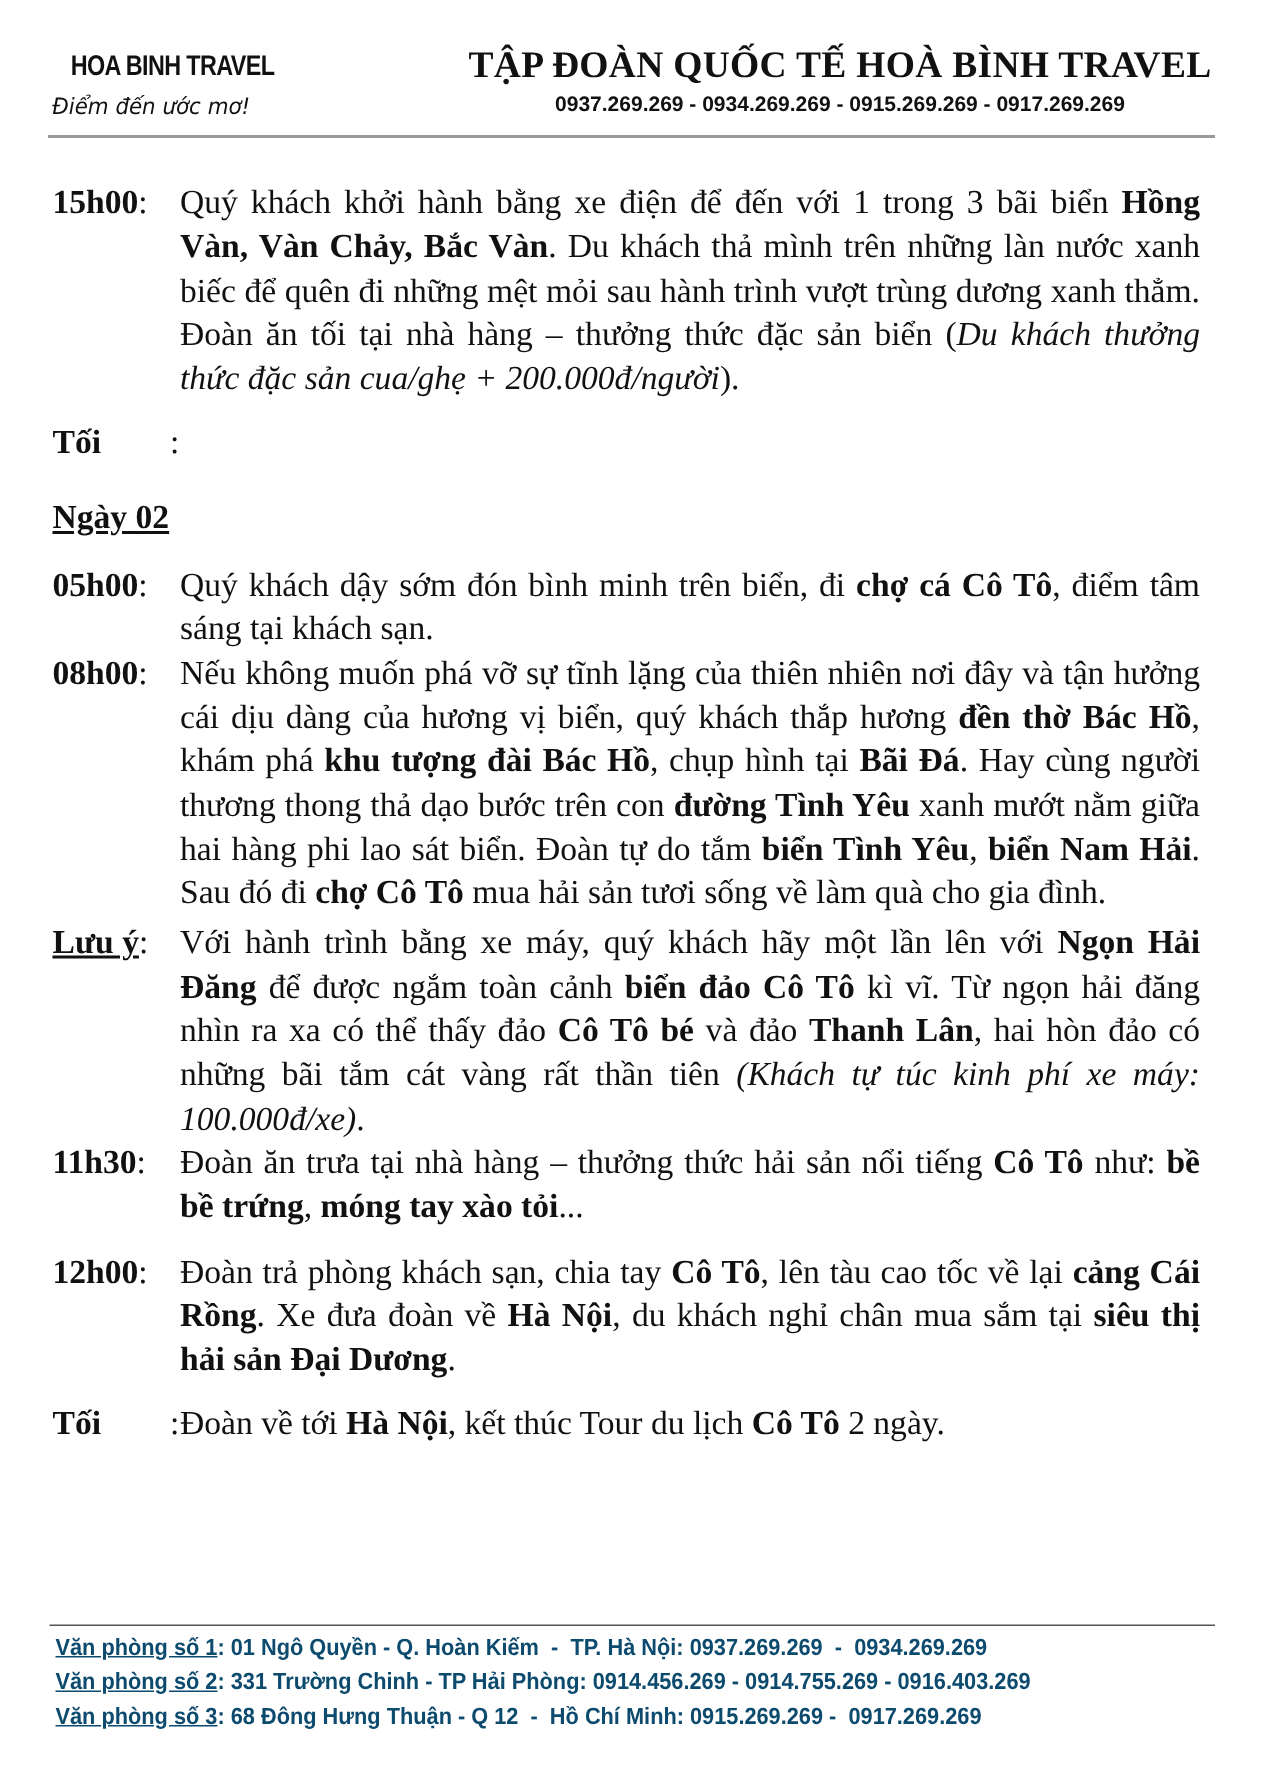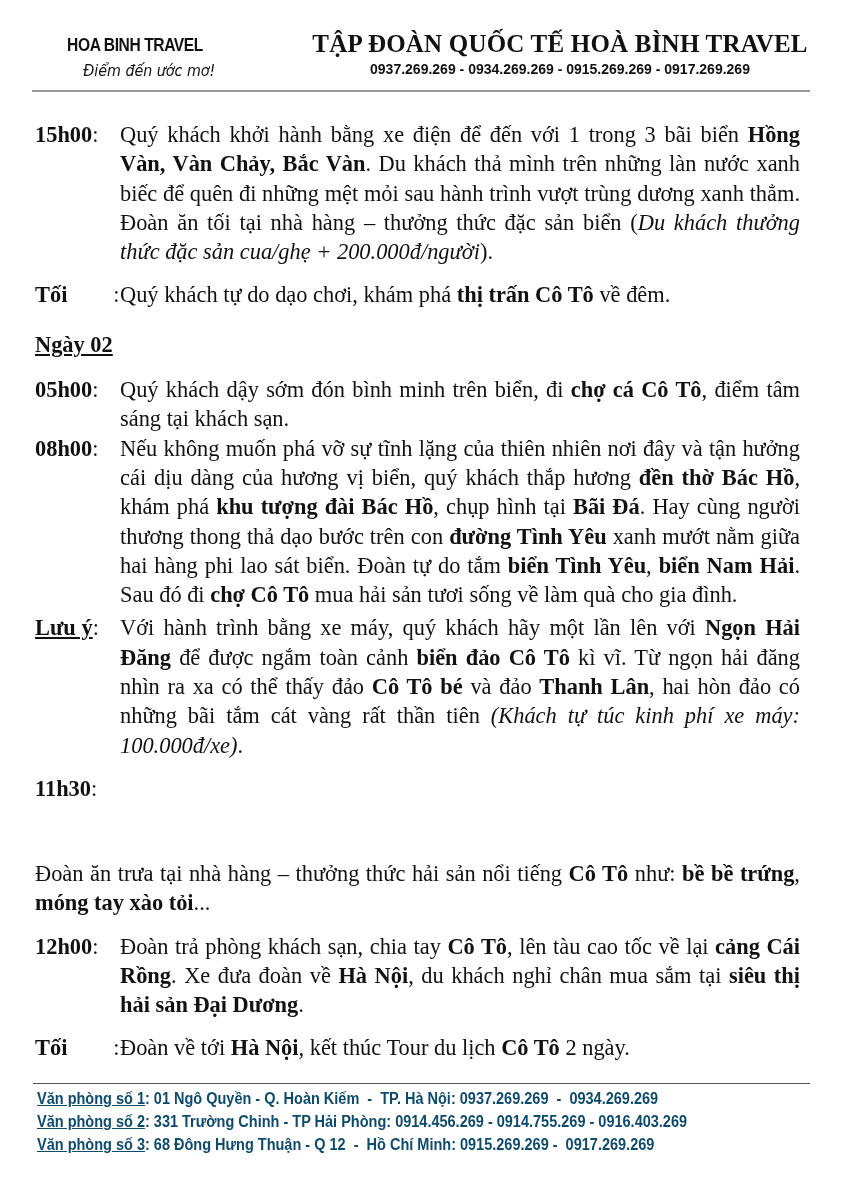--- a/index.html
+++ b/index.html
@@ -1,17 +1,17 @@
 <!DOCTYPE html>
 <html><head>
 <meta charset="utf-8">
 <style>
   html, body { margin:0; padding:0; background:#ffffff; }
   body { width:841px; height:1190px; position:relative; overflow:hidden; color:#111; }
-  .hdr-left { position:absolute; left:30px; top:34px; width:190px; text-align:right; }
+  .hdr-left { position:absolute; left:30px; top:34px; width:190px; text-align:left; }
   .brand { font-family:"Liberation Sans", sans-serif; font-weight:bold; font-size:19px; letter-spacing:-0.5px; transform:scaleX(0.82); transform-origin:center; display:block; white-space:nowrap; color:#111; }
   .slogan { font-family:"DejaVu Sans", sans-serif; font-style:italic; font-size:15px; margin-top:6px; display:block; white-space:nowrap; transform:scaleX(0.95); }
   .hdr-right { position:absolute; left:300px; top:30px; width:520px; text-align:center; }
   .corp { font-family:"Liberation Serif", serif; font-weight:bold; font-size:25px; white-space:nowrap; display:block; letter-spacing:0.2px; }
   .phones { font-family:"Liberation Sans", sans-serif; font-weight:bold; font-size:14px; white-space:nowrap; display:block; margin-top:3px; }
   .hdr-line { position:absolute; left:32px; width:778px; top:90px; height:2px; background:#9a9a9a; }
 
   .content { position:absolute; left:35px; top:120px; width:765px; font-family:"Liberation Serif", serif; font-size:22.4px; line-height:29.3px; }
   .entry { display:flex; align-items:flex-start; }
   .lbl { width:85px; flex:0 0 85px; font-weight:bold; white-space:nowrap; }
@@ -44,40 +44,39 @@
 <div class="hdr-line"></div>
 
 <div class="content">
   <div id="day1">
       <div class="entry" style="margin-top: 0px;">
         <div class="lbl"><span class="t">15h00</span><span class="colon">:</span></div>
         <div class="txt"><span>Quý khách khởi hành bằng xe điện để đến với 1 trong 3 bãi biển </span><b>Hồng Vàn, Vàn Chảy, Bắc Vàn</b><span>. Du khách thả mình trên những làn nước xanh biếc để quên đi những mệt mỏi sau hành trình vượt trùng dương xanh thẳm. Đoàn ăn tối tại nhà hàng – thưởng thức đặc sản biển (</span><i>Du khách thưởng thức đặc sản cua/ghẹ + 200.000đ/người</i><span>).</span></div>
       </div>
       <div class="entry" style="margin-top: 14px;">
         <div class="lbl toi"><span class="t">Tối</span><span class="sp"></span><span class="colon">:</span></div>
-        <div class="txt"><span>Quý khách tự do dạo chơi, khám phá </span><b>thị trấn Cô Tô</b><span> về đêm.</span></div>
       </div>
     </div>
   <div class="day">
     <span class="day-lbl">Ngày 02</span>
   </div>
   <div id="day2">
       <div class="entry" style="margin-top: 16px;">
         <div class="lbl"><span class="t">05h00</span><span class="colon">:</span></div>
         <div class="txt"><span>Quý khách dậy sớm đón bình minh trên biển, đi </span><b>chợ cá Cô Tô</b><span>, điểm tâm sáng tại khách sạn.</span></div>
       </div>
       <div class="entry" style="margin-top: 0px; justify-content: space-between;">
         <div class="lbl"><span class="t">08h00</span><span class="colon">:</span></div>
         <div class="txt"><span>Nếu không muốn phá vỡ sự tĩnh lặng của thiên nhiên nơi đây và tận hưởng cái dịu dàng của hương vị biển, quý khách thắp hương </span><b>đền thờ Bác Hồ</b><span>, khám phá </span><b>khu tượng đài Bác Hồ</b><span>, chụp hình tại </span><b>Bãi Đá</b><span>. Hay cùng người thương thong thả dạo bước trên con </span><b>đường Tình Yêu</b><span> xanh mướt nằm giữa hai hàng phi lao sát biển. Đoàn tự do tắm </span><b>biển Tình Yêu</b><span>, </span><b>biển Nam Hải</b><span>. Sau đó đi </span><b>chợ Cô Tô</b><span> mua hải sản tươi sống về làm quà cho gia đình.</span></div>
       </div>
       <div class="entry" style="margin-top: 4px;">
         <div class="lbl u"><span class="t">Lưu ý</span><span class="colon">:</span></div>
         <div class="txt"><span>Với hành trình bằng xe máy, quý khách hãy một lần lên với </span><b>Ngọn Hải Đăng</b><span> để được ngắm toàn cảnh </span><b>biển đảo Cô Tô</b><span> kì vĩ. Từ ngọn hải đăng nhìn ra xa có thể thấy đảo </span><b>Cô Tô bé</b><span> và đảo </span><b>Thanh Lân</b><span>, hai hòn đảo có những bãi tắm cát vàng rất thần tiên </span><i>(Khách tự túc kinh phí xe máy: 100.000đ/xe)</i><span>.</span></div>
       </div>
-      <div class="entry" style="margin-top: 14px; flex-direction: column;">
+      <div class="entry" style="">
         <div class="lbl"><span class="t">11h30</span><span class="colon">:</span></div>
         <div class="txt"><span>Đoàn ăn trưa tại nhà hàng – thưởng thức hải sản nổi tiếng </span><b>Cô Tô</b><span> như: </span><b>bề bề trứng</b><span>, </span><b>móng tay xào tỏi</b><span>...</span></div>
       </div>
       <div class="entry" style="margin-top: 14px;">
         <div class="lbl"><span class="t">12h00</span><span class="colon">:</span></div>
         <div class="txt"><span>Đoàn trả phòng khách sạn, chia tay </span><b>Cô Tô</b><span>, lên tàu cao tốc về lại </span><b>cảng Cái Rồng</b><span>. Xe đưa đoàn về </span><b>Hà Nội</b><span>, du khách nghỉ chân mua sắm tại </span><b>siêu thị hải sản Đại Dương</b><span>.</span></div>
       </div>
       <div class="entry" style="margin-top: 14px;">
         <div class="lbl toi"><span class="t">Tối</span><span class="sp"></span><span class="colon">:</span></div>
         <div class="txt"><span>Đoàn về tới </span><b>Hà Nội</b><span>, kết thúc Tour du lịch </span><b>Cô Tô</b><span> 2 ngày.</span></div>

